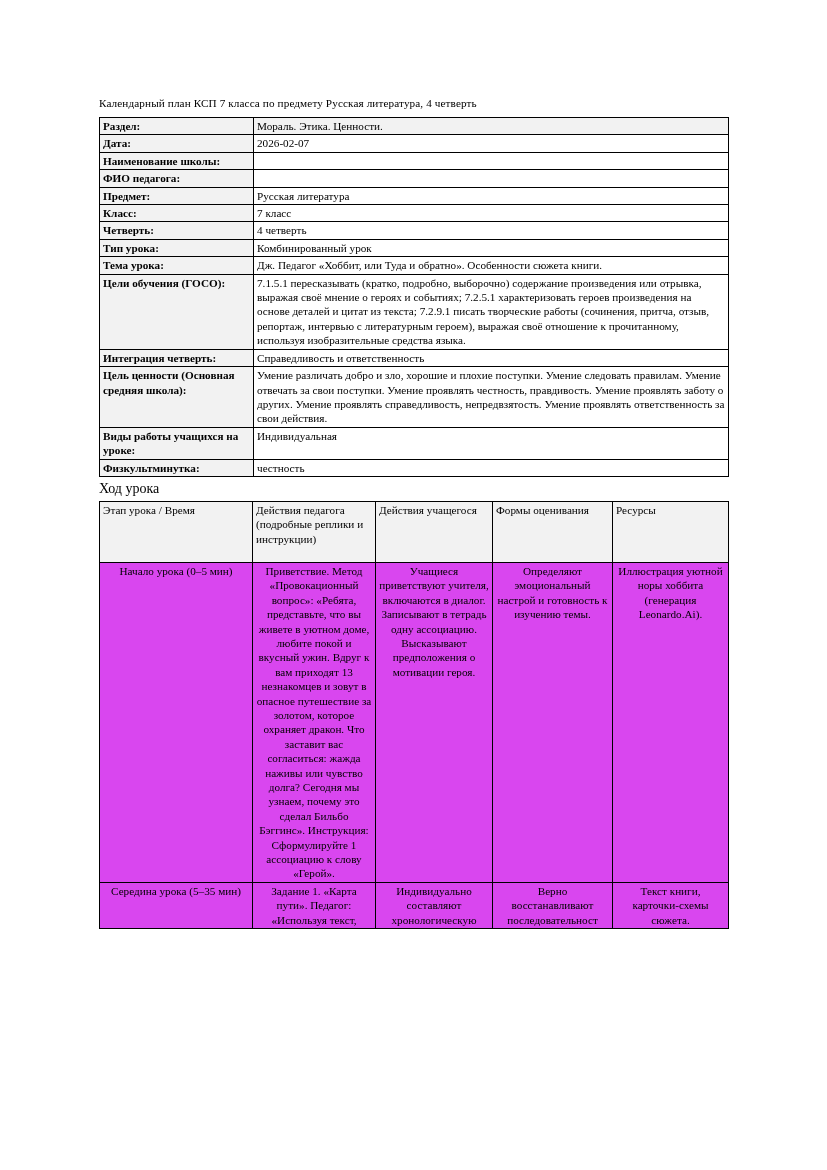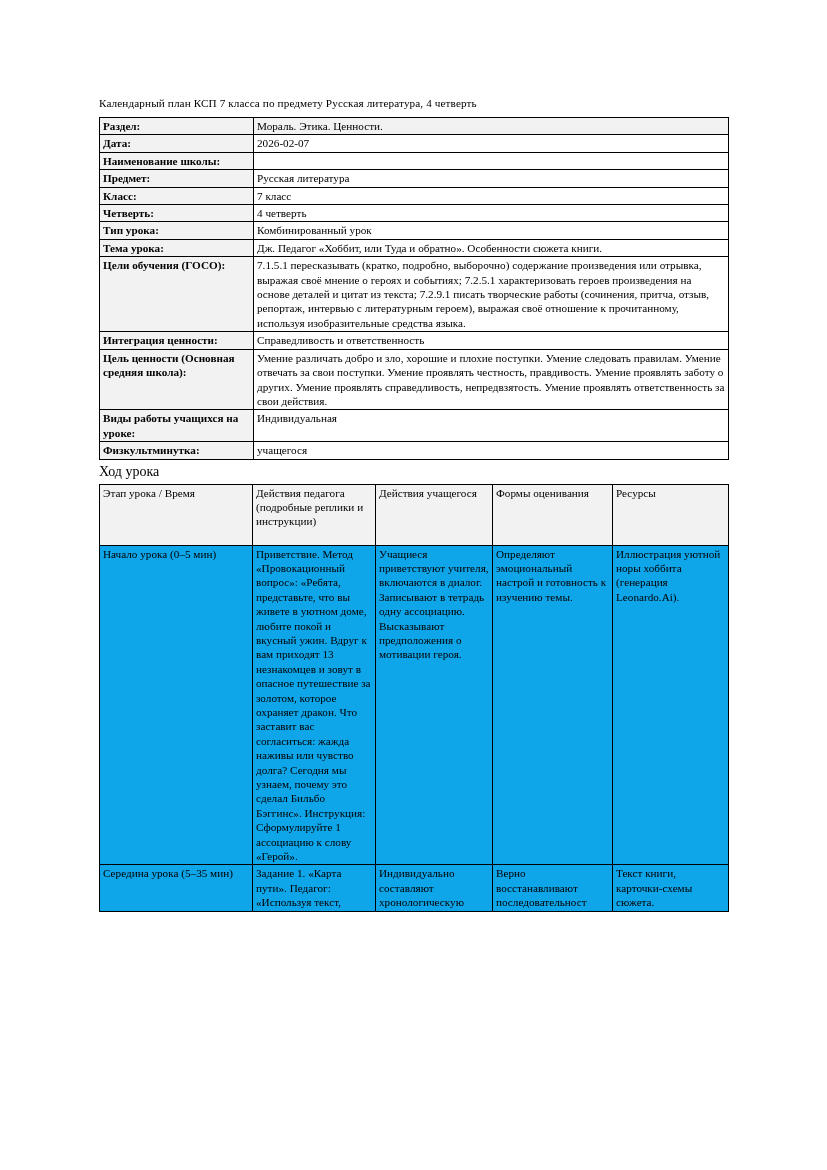--- a/index.html
+++ b/index.html
@@ -75,21 +75,22 @@
   table.course-table col.k1 { width: 153px; }
   table.course-table col.k2 { width: 123px; }
   table.course-table col.k3 { width: 117px; }
   table.course-table col.k4 { width: 120px; }
   table.course-table col.k5 { width: 116px; }
   table.course-table thead td {
     background: #f2f2f2;
     vertical-align: top;
   }
   table.course-table tbody td {
-    background: #0ea5e9;
+    background: #d946ef;
+    text-align: center;
   }
   .hdr-cell { min-height: 58px; display: block; }
   .clip-row td { overflow: hidden; }
 </style>
 </head>
 <body>
 
 <div class="page">
   <div class="content">
 
@@ -107,20 +108,24 @@
         </tr>
         <tr>
           <td class="label">Дата:</td>
           <td class="value">2026-02-07</td>
         </tr>
         <tr>
           <td class="label">Наименование школы:</td>
           <td class="value">&nbsp;</td>
         </tr>
         <tr>
+          <td class="label">ФИО педагога:</td>
+          <td class="value">&nbsp;</td>
+        </tr>
+        <tr>
           <td class="label">Предмет:</td>
           <td class="value">Русская литература</td>
         </tr>
         <tr>
           <td class="label">Класс:</td>
           <td class="value">7 класс</td>
         </tr>
         <tr>
           <td class="label">Четверть:</td>
           <td class="value">4 четверть</td>
@@ -131,34 +136,34 @@
         </tr>
         <tr>
           <td class="label">Тема урока:</td>
           <td class="value">Дж. Педагог «Хоббит, или Туда и обратно». Особенности сюжета книги.</td>
         </tr>
         <tr>
           <td class="label">Цели обучения (ГОСО):</td>
           <td class="value">7.1.5.1 пересказывать (кратко, подробно, выборочно) содержание произведения или отрывка, выражая своё мнение о героях и событиях; 7.2.5.1 характеризовать героев произведения на основе деталей и цитат из текста; 7.2.9.1 писать творческие работы (сочинения, притча, отзыв, репортаж, интервью с литературным героем), выражая своё отношение к прочитанному, используя изобразительные средства языка.</td>
         </tr>
         <tr>
-          <td class="label">Интеграция ценности:</td>
+          <td class="label">Интеграция четверть:</td>
           <td class="value">Справедливость и ответственность</td>
         </tr>
         <tr>
           <td class="label">Цель ценности (Основная средняя школа):</td>
           <td class="value">Умение различать добро и зло, хорошие и плохие поступки. Умение следовать правилам. Умение отвечать за свои поступки. Умение проявлять честность, правдивость. Умение проявлять заботу о других. Умение проявлять справедливость, непредвзятость. Умение проявлять ответственность за свои действия.</td>
         </tr>
         <tr>
           <td class="label">Виды работы учащихся на уроке:</td>
           <td class="value">Индивидуальная</td>
         </tr>
         <tr>
           <td class="label">Физкультминутка:</td>
-          <td class="value">учащегося</td>
+          <td class="value">честность</td>
         </tr>
       </tbody>
     </table>
 
     <div class="section-label">Ход урока</div>
 
     <table class="doc-table course-table">
       <colgroup>
           <col class="k1">
           <col class="k2">

